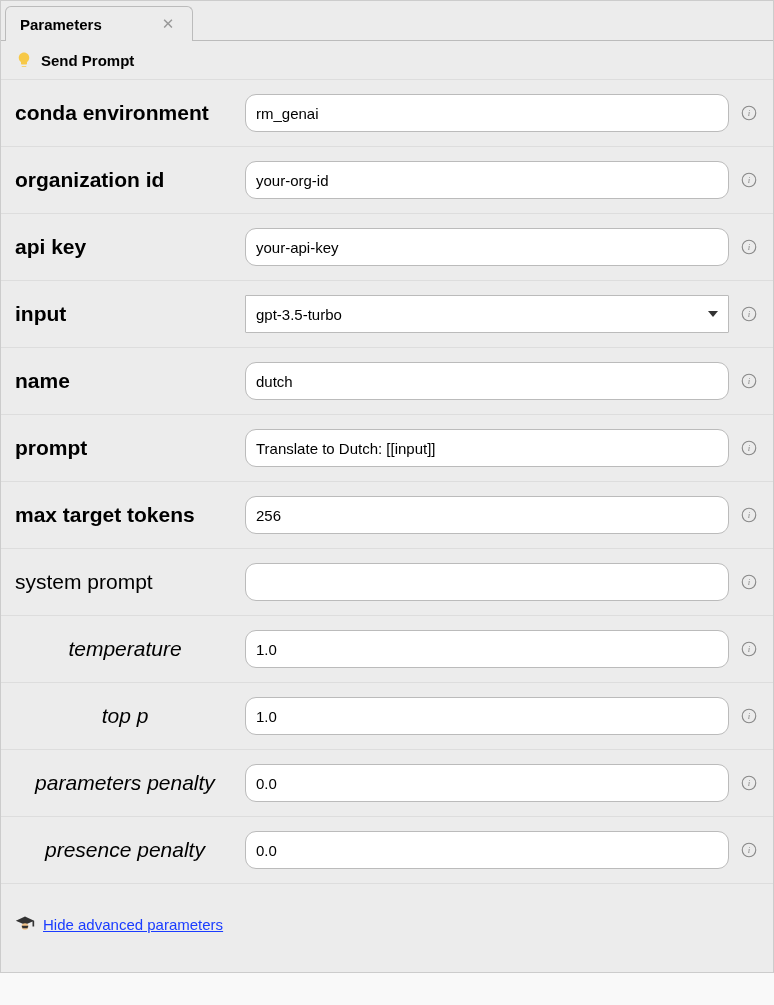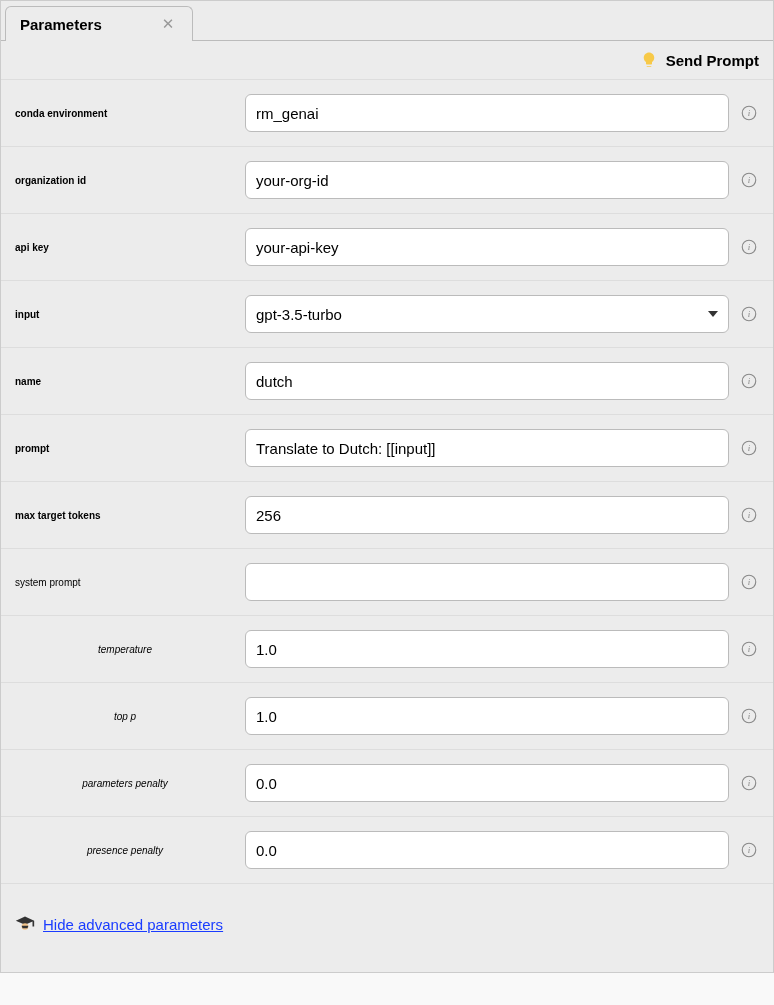--- a/index.html
+++ b/index.html
@@ -46,21 +46,20 @@
     font-size: 15px;
     font-weight: normal;
   }
   .header-row {
     display: flex;
     align-items: center;
     gap: 8px;
     padding: 10px 14px;
     border-bottom: 1px solid #ddd;
     background: #ececec;
-    justify-content: flex-end;
   }
   .bulb-icon {
     width: 18px; height: 18px; display: inline-block;
   }
   .header-title {
     font-weight: bold;
     font-size: 15px;
   }
   .form-area {
     background: #ececec;
@@ -69,39 +68,39 @@
   .form-row {
     display: flex;
     align-items: center;
     padding: 14px 14px;
     border-bottom: 1px solid #ddd;
     gap: 10px;
   }
   .form-row:last-of-type { border-bottom: none; }
   .form-label {
     flex: 0 0 220px;
-    font-size: 10px;
+    font-size: 21px;
   }
   .form-label.em { font-style: italic; font-weight: normal; text-align: center; }
   .form-label.bold { font-weight: bold; }
   .form-input {
     flex: 1 1 auto;
     height: 38px;
     border: 1px solid #bbb;
-    border-radius: 6px;
+    border-radius: 11px;
     background: #fff;
     padding: 0 10px;
     font-size: 15px;
     font-family: inherit;
   }
   .form-select {
     flex: 1 1 auto;
     height: 38px;
     border: 1px solid #bbb;
-    border-radius: 6px;
+    border-radius: 1px;
     background: #fff;
     padding: 0 30px 0 10px;
     font-size: 15px;
     font-family: inherit;
     position: relative;
     display: flex;
     align-items: center;
     cursor: pointer;
   }
   .select-caret {

